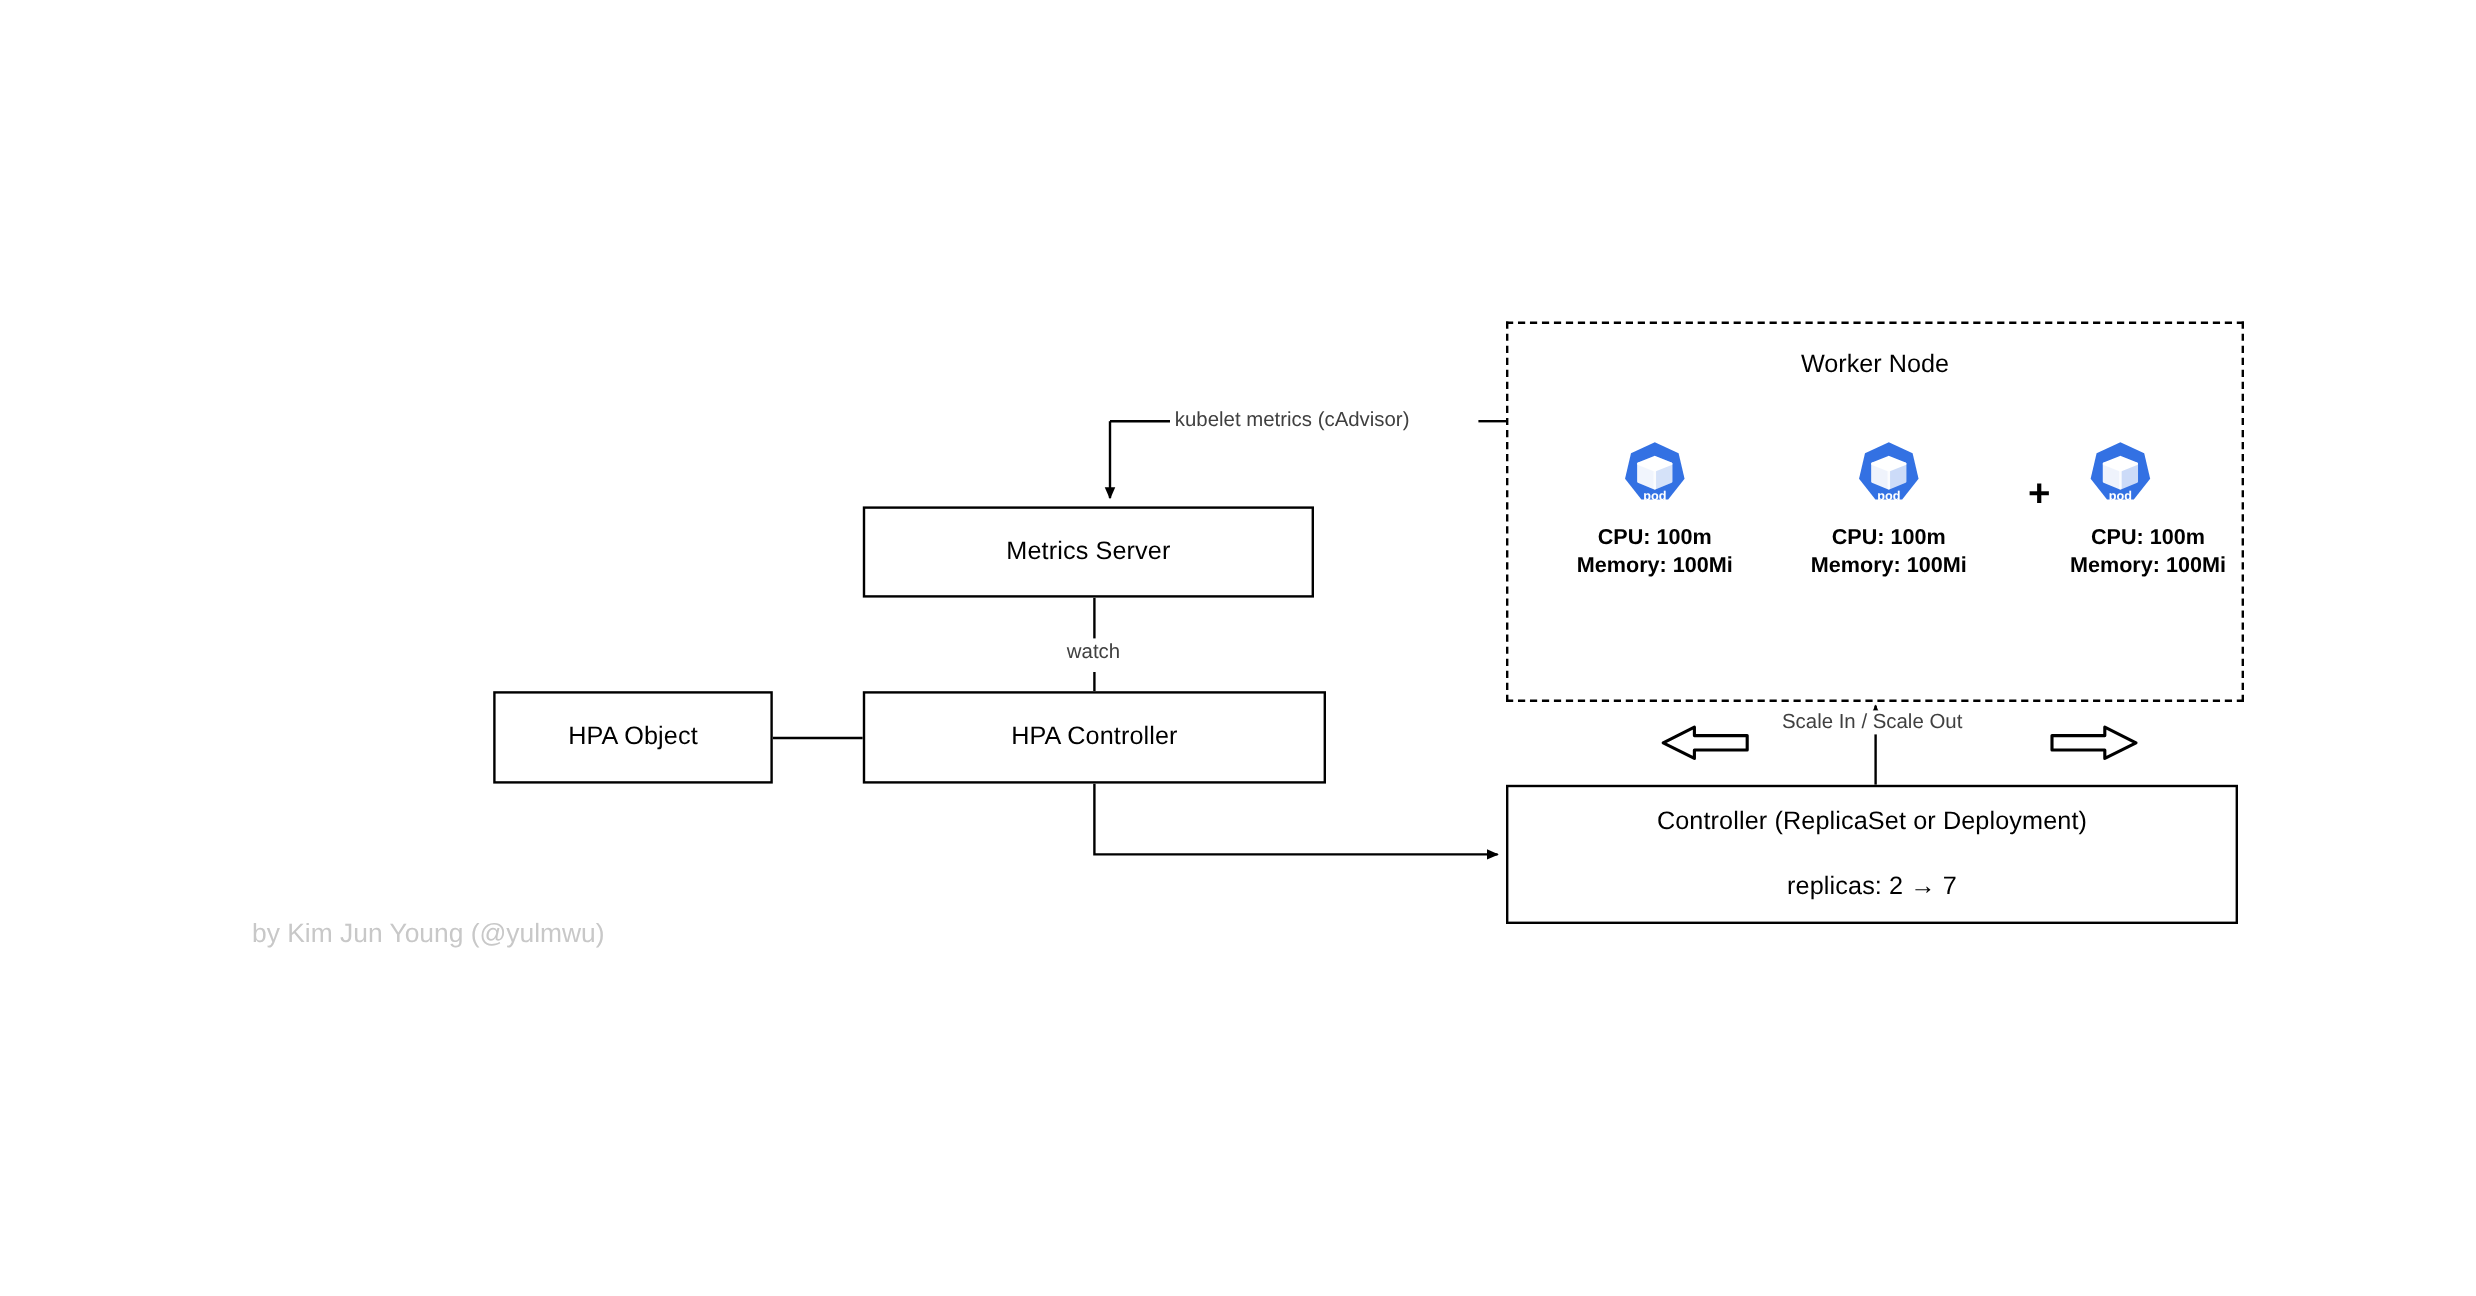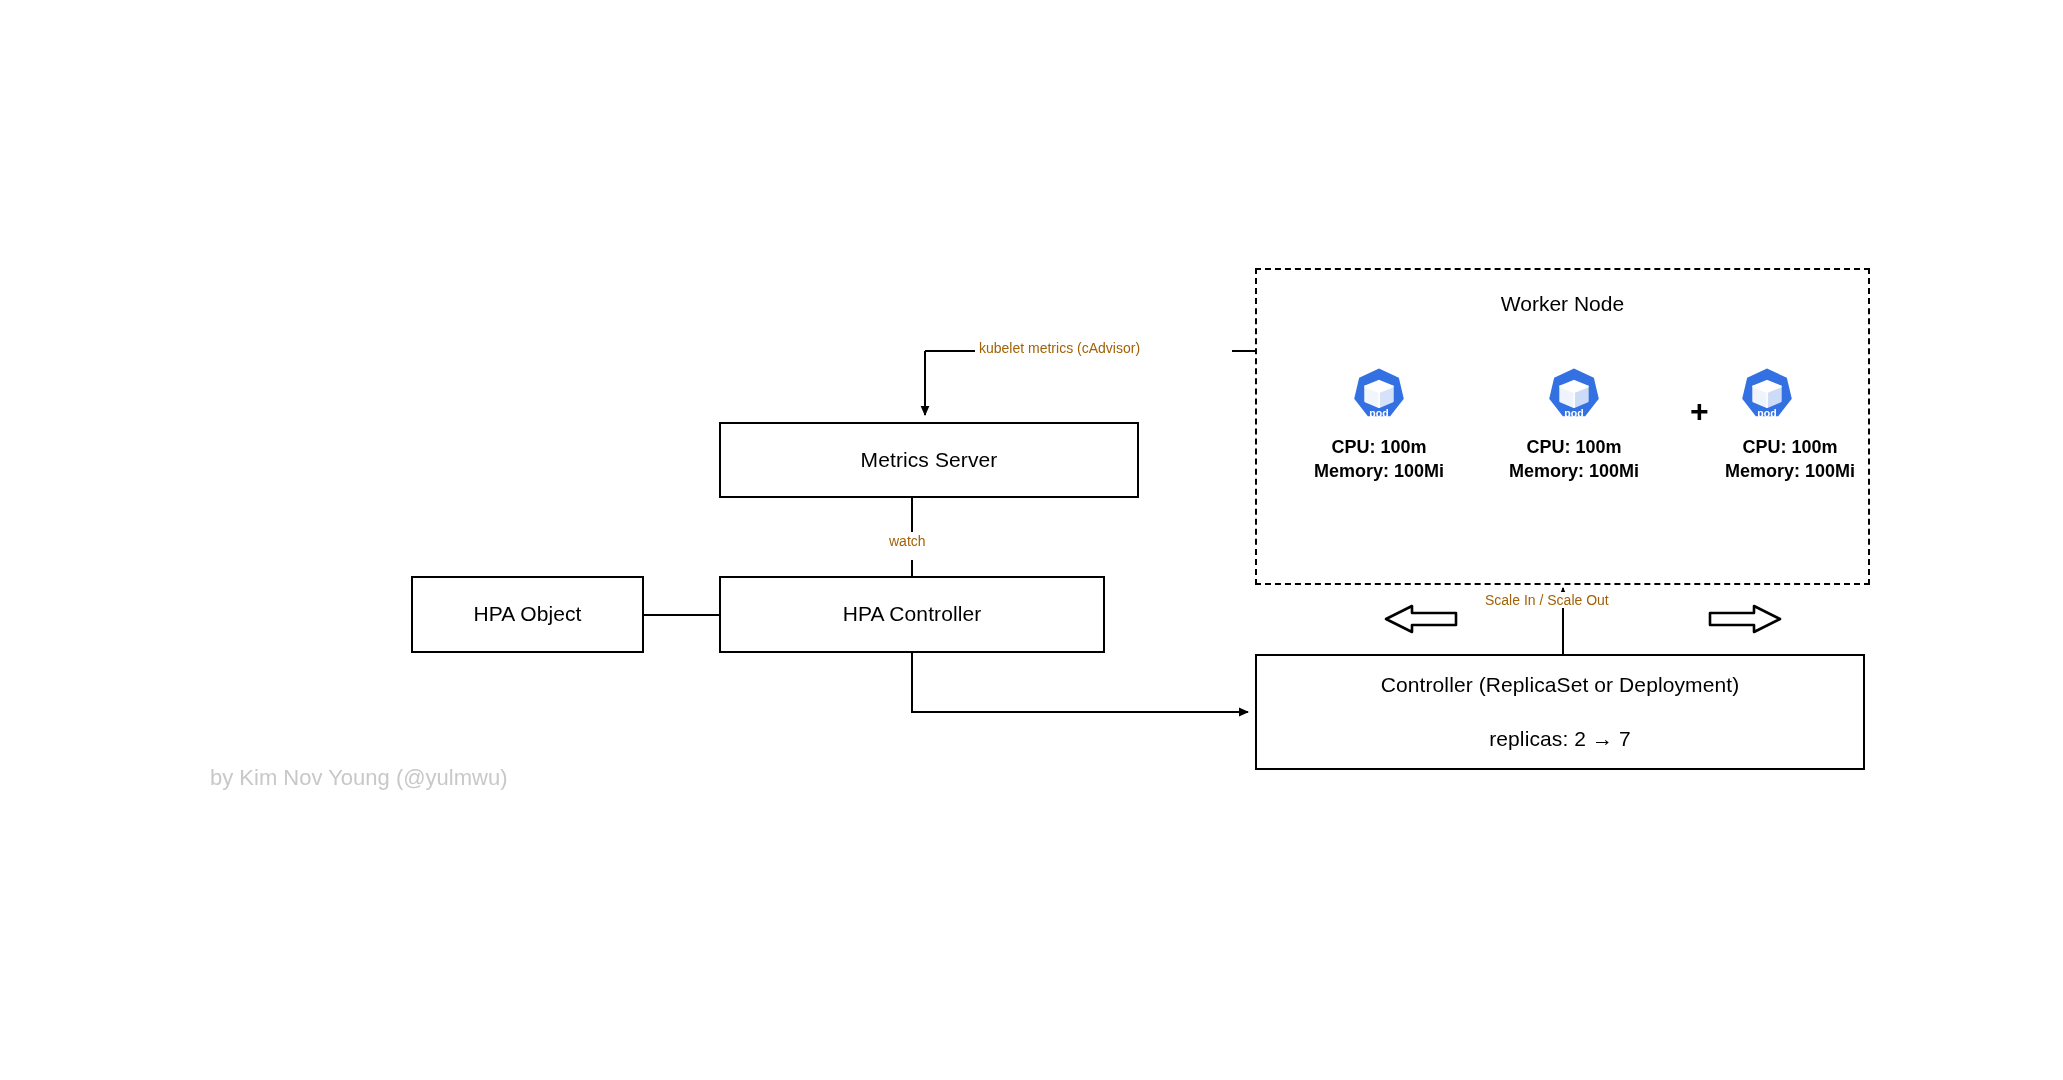--- a/index.html
+++ b/index.html
@@ -64,22 +64,22 @@
   }
   .pod-spec {
     font-size: 18px;
     color: #000000;
     line-height: 1.32;
     margin-top: 8px;
     white-space: pre-line;
   }
   .edge-label {
     position: absolute;
-    font-size: 14px;
-    color: #a16207;
+    font-size: 17px;
+    color: #404040;
     background: #ffffff;
     padding: 0 4px;
     white-space: nowrap;
   }
   .watermark {
     position: absolute;
     font-size: 22px;
     color: #c8c8c8;
     white-space: nowrap;
   }
@@ -180,21 +180,21 @@
         <path d="M50,24 L72,33 L50,42 L28,33 Z" fill="#ffffff"></path>
         <path d="M28,33 L28,57 L50,66 L50,42 Z" fill="#ffffff" opacity="0.92"></path>
         <path d="M72,33 L72,57 L50,66 L50,42 Z" fill="#ffffff" opacity="0.75"></path>
       </g>
       <text x="50" y="82" text-anchor="middle" fill="#ffffff" font-family="Liberation Sans, sans-serif" font-size="17">pod</text>
     </svg>
     <div class="pod-spec" style="margin-left:42px;">CPU: 100m</div>
     <div class="pod-spec" style="margin-top:0; margin-left:42px;">Memory: 100Mi</div>
   </div>
 
-  <div class="box" style="left:719px; top:422px; width:420px; height:76px;">
+  <div class="box" style="left:719px; top:422px; width:376px; height:76px;">
     <span class="box-label">Metrics Server</span>
   </div>
 
   <div class="box" style="left:719px; top:576px; width:386px; height:77px;">
     <span class="box-label">HPA Controller</span>
   </div>
 
   <div class="box" style="left:411px; top:576px; width:233px; height:77px;">
     <span class="box-label">HPA Object</span>
   </div>
@@ -211,15 +211,15 @@
   <div class="edge-label" style="left:1481px; top:592px;">Scale In / Scale Out</div>
 
   <svg class="block-arrow" style="left:1382px; top:600px;" width="78" height="38" viewBox="0 0 78 38">
     <path d="M30,6 L30,13 L74,13 L74,25 L30,25 L30,32 L4,19 Z" fill="#ffffff" stroke="#000000" stroke-width="2.6" stroke-linejoin="round"></path>
   </svg>
 
   <svg class="block-arrow" style="left:1706px; top:600px;" width="78" height="38" viewBox="0 0 78 38">
     <path d="M48,6 L48,13 L4,13 L4,25 L48,25 L48,32 L74,19 Z" fill="#ffffff" stroke="#000000" stroke-width="2.6" stroke-linejoin="round"></path>
   </svg>
 
-  <div class="watermark" style="left:210px; top:765px;">by Kim Nov Young (@yulmwu)</div>
+  <div class="watermark" style="left:210px; top:765px;">by Kim Jun Young (@yulmwu)</div>
 
 </div>
 
 </body></html>

